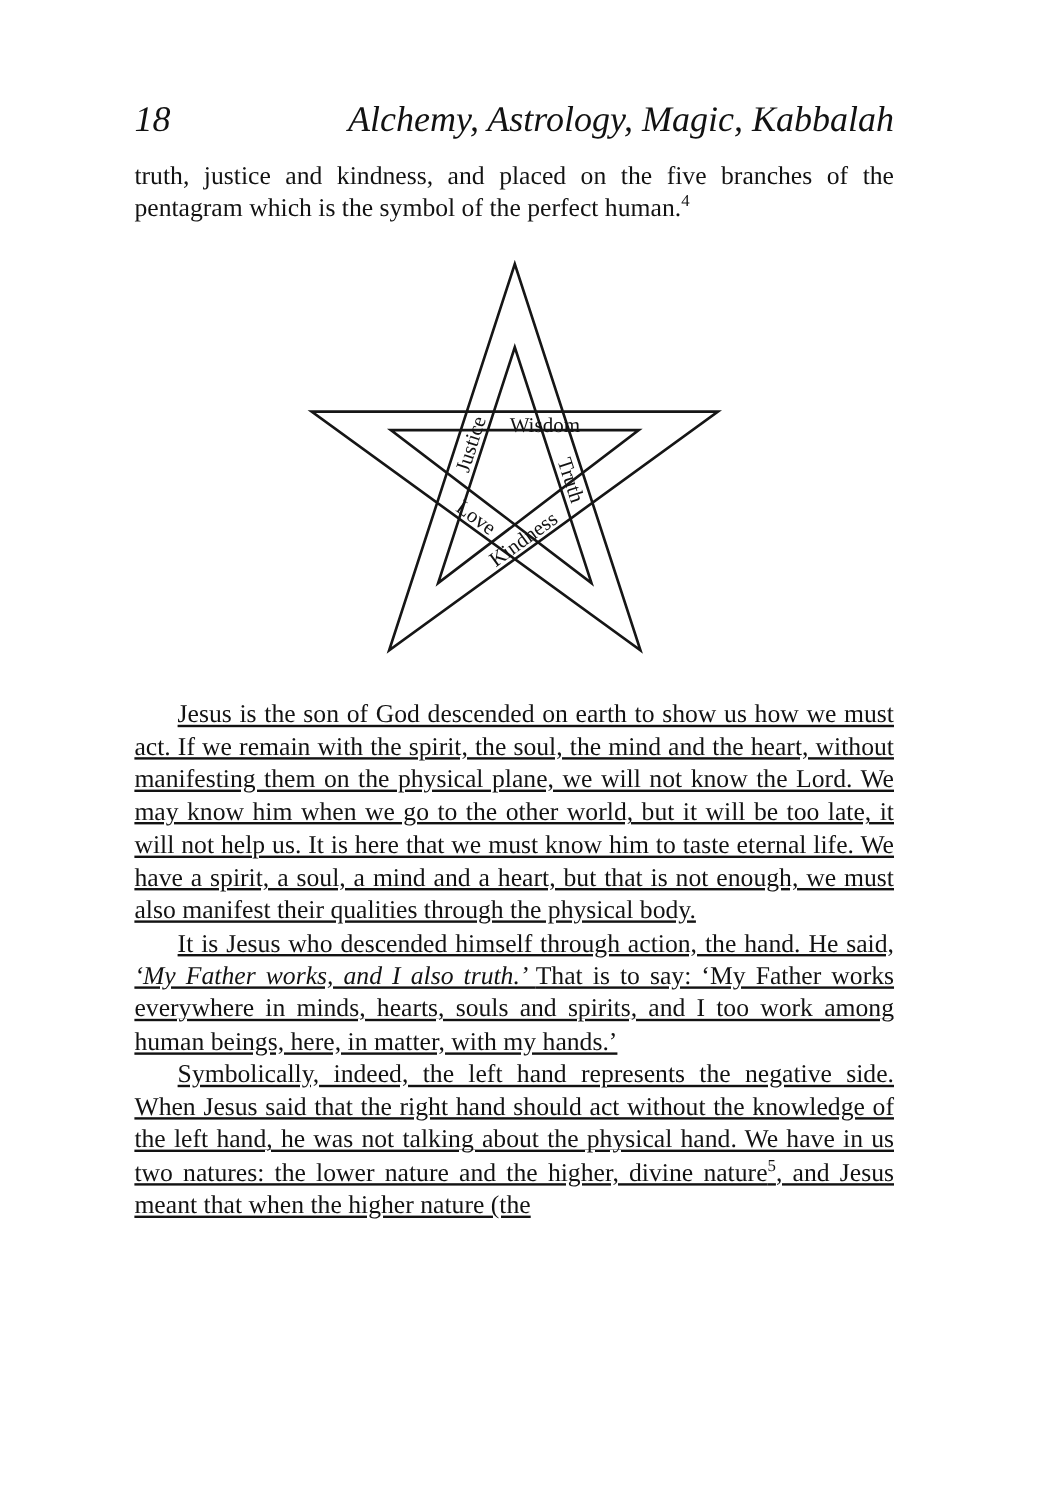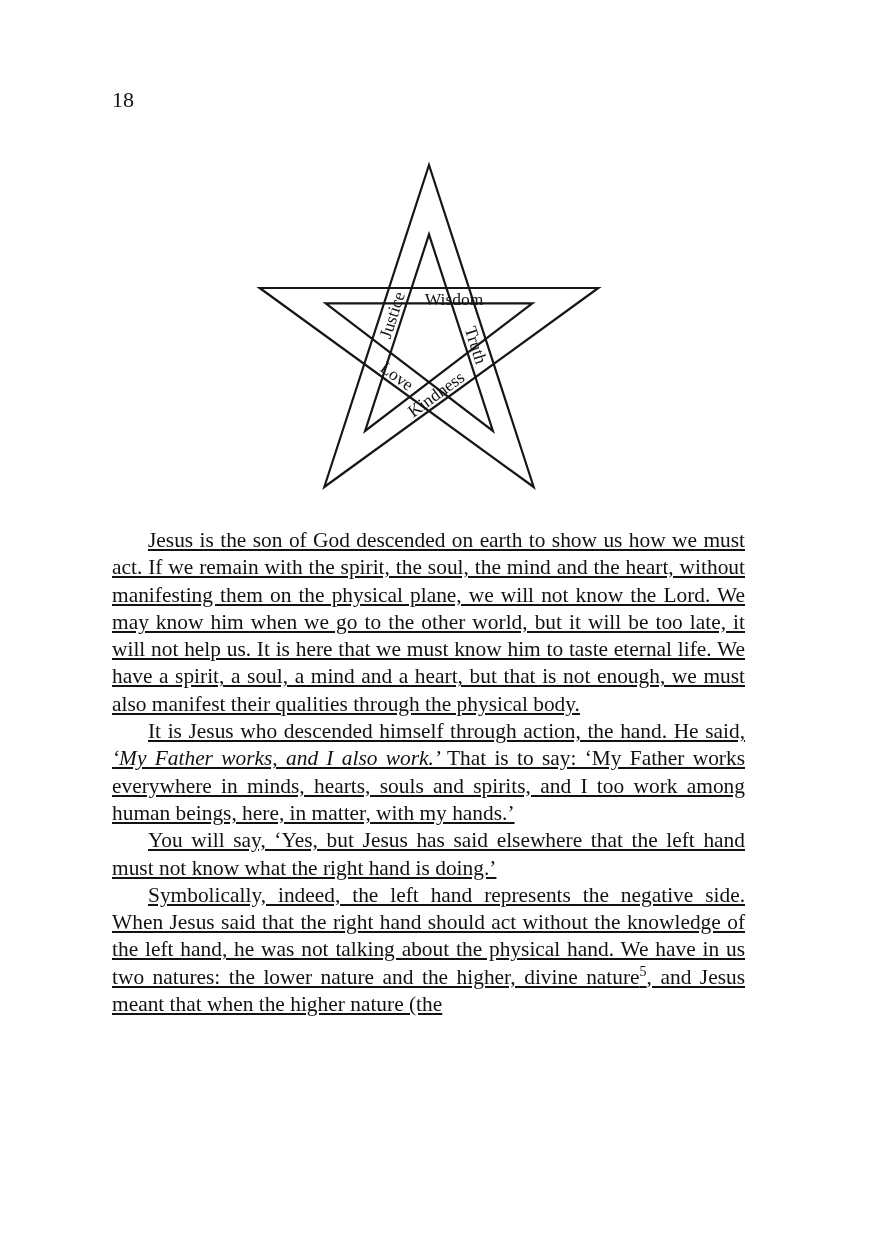--- a/index.html
+++ b/index.html
@@ -14,21 +14,22 @@
     width: 874px; height: 1240px;
     background: #ffffff;
     overflow: hidden;
   }
   .running-head {
     position: absolute;
     top: 86px; left: 112px; width: 633px;
     display: flex;
     justify-content: space-between;
     align-items: baseline;
-    font-size: 22px;
+    font-style: italic;
+    font-size: 30px;
     line-height: 27px;
   }
   .body-text {
     position: absolute;
     top: 133px; left: 112px; width: 633px;
     font-size: 21.4px;
     line-height: 27.3px;
     text-align: justify;
   }
   .para { margin: 0; }
@@ -58,41 +59,44 @@
     fill: #121212;
   }
 </style>
 </head>
 <body>
 
 <div class="page">
 
   <header class="running-head">
     <span>18</span>
+    <span>Alchemy, Astrology, Magic, Kabbalah</span>
   </header>
 
   <main class="body-text">
 
+    <div>
+        <p class="para"><span class="">truth, justice and kindness, and placed on the five branches of the pentagram which is the symbol of the perfect human.</span><sup class="fn">4</sup></p>
+      </div>
 
     <figure class="pentagram-figure">
       <svg width="400" height="336" viewBox="0 0 400 336">
 
         <path class="star-line" d="M200,6 L95.3,328 L369.3,129 L30.7,129 L304.7,328 Z"></path>
 
         <path class="star-line" d="M200,75.4 L136.1,271.9 L303.3,144.4 L96.7,144.4 L263.9,271.9 Z"></path>
 
         <text class="star-label" text-anchor="middle" dominant-baseline="central" transform="translate(225,140)">Wisdom</text>
         <text class="star-label" text-anchor="middle" dominant-baseline="central" transform="translate(163,156) rotate(-72)">Justice</text>
         <text class="star-label" text-anchor="middle" dominant-baseline="central" transform="translate(247,186) rotate(72)">Truth</text>
         <text class="star-label" text-anchor="middle" dominant-baseline="central" transform="translate(168,217) rotate(36)">Love</text>
         <text class="star-label" text-anchor="middle" dominant-baseline="central" transform="translate(207,235) rotate(-36)">Kindness</text>
       </svg>
     </figure>
 
     <div>
         <p class="para indent"><span class="">Jesus is the son of God descended on earth to show us how we must act. If we remain with the spirit, the soul, the mind and the heart, without manifesting them on the physical plane, we will not know the Lord. We may know him when we go to the other world, but it will be too late, it will not help us. It is here that we must know him to taste eternal life. We have a spirit, a soul, a mind and a heart, but that is not enough, we must also manifest their qualities through the physical body.</span></p>
-        <p class="para indent"><span class="">It is Jesus who descended himself through action, the hand. He said, </span><span class=" it">‘My Father works, and I also work.’ </span><span class="">That is to say: ‘My Father works everywhere in minds, hearts, souls and spirits, and I too work among human beings, here, in matter, with my hands.’</span></p>
-        <p class="para indent"><span class="">You will say, ‘Yes, but Jesus has said elsewhere that the left hand must not know what the right hand is doing.’</span></p>
+        <p class="para indent"><span class="">It is Jesus who descended himself through action, the hand. He said, </span><span class=" it">‘My Father works, and I also truth.’ </span><span class="">That is to say: ‘My Father works everywhere in minds, hearts, souls and spirits, and I too work among human beings, here, in matter, with my hands.’</span></p>
         <p class="para indent"><span class="">Symbolically, indeed, the left hand represents the negative side. When Jesus said that the right hand should act without the knowledge of the left hand, he was not talking about the physical hand. We have in us two natures: the lower nature and the higher, divine nature</span><sup class="fn">5</sup><span class="">, and Jesus meant that when the higher nature (the</span></p>
       </div>
 
   </main>
 </div>
 
 </body></html>

